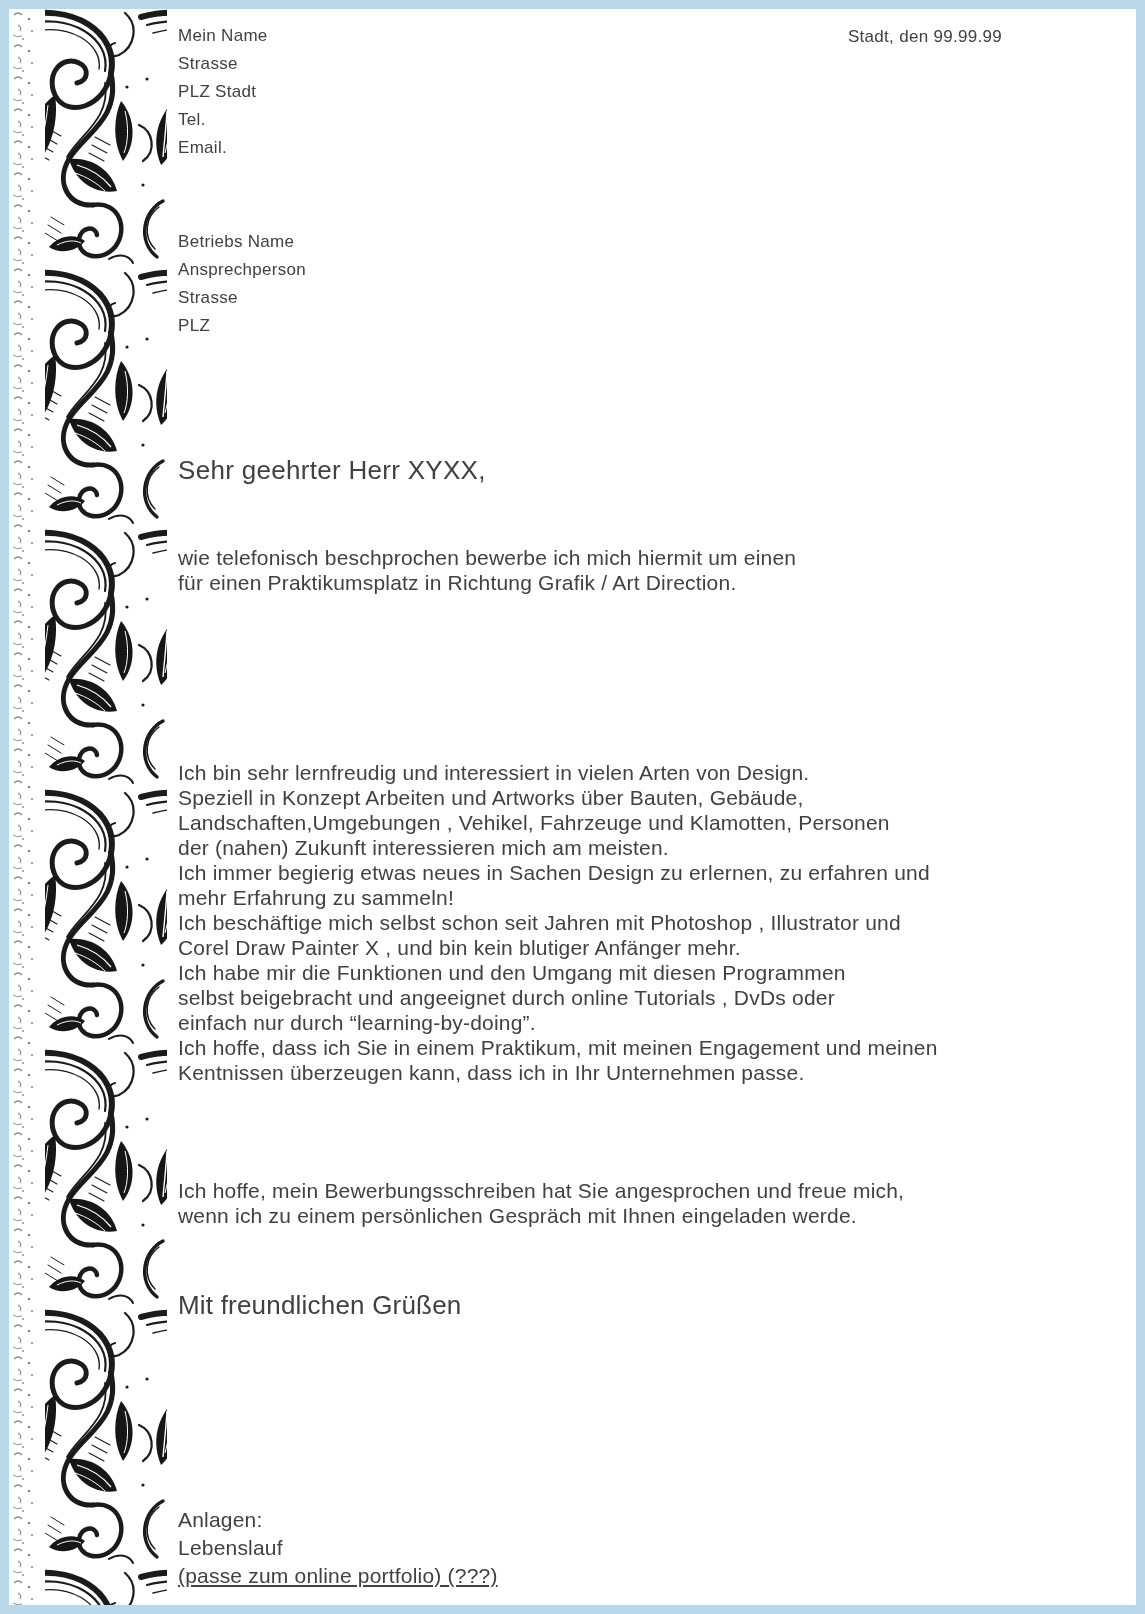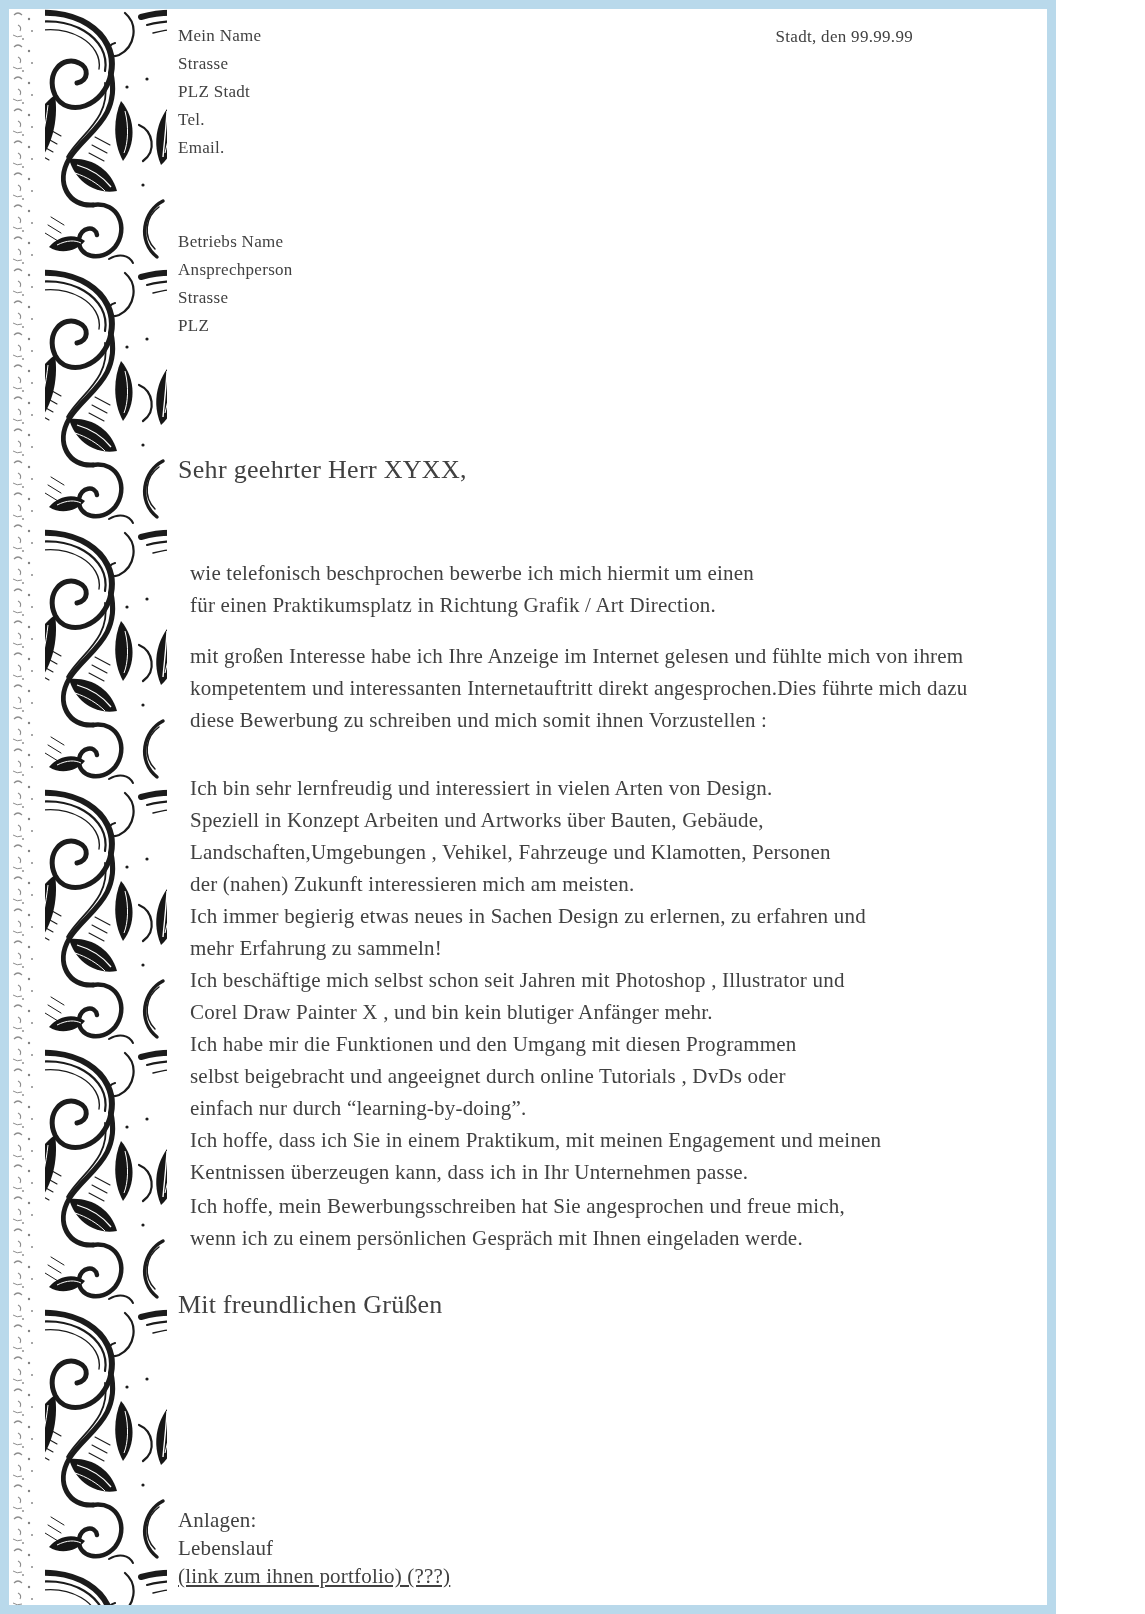--- a/index.html
+++ b/index.html
@@ -1,44 +1,44 @@
 <!DOCTYPE html>
 <html><head>
 <meta charset="utf-8">
 <style>
   html, body { margin: 0; padding: 0; background: #ffffff; }
   .page {
     position: relative;
-    width: 1056px;
+    width: 1145px;
     height: 1614px;
     box-sizing: border-box;
     border: 9px solid #b9d9eb;
     background: #ffffff;
     overflow: hidden;
-    font-family: Liberation Serif, serif;
+    font-family: Liberation Sans, sans-serif;
     color: #414141;
   }
   .ornament {
     position: absolute;
     left: 0; top: 0; bottom: 0;
     width: 158px;
   }
   .ornament svg { display: block; width: 158px; height: 100%; }
 
   .abs { position: absolute; }
 
   .addr { font-size: 17px; line-height: 28px; letter-spacing: 0.3px; }
   .date { font-size: 17px; letter-spacing: 0.3px; }
   .salutation { font-size: 26px; letter-spacing: 0.3px; }
   .para {
     font-size: 21px;
-    line-height: 32px;
+    line-height: 25px;
     letter-spacing: 0.2px;
     white-space: pre-line;
-    margin: 12px;
+    margin: 0;
     max-width: 950px;
   }
   .closing { font-size: 26px; letter-spacing: 0.2px; }
   .encl { font-size: 21px; line-height: 28px; letter-spacing: 0.2px; margin-top: 20px; }
   .encl .underlined { text-decoration: underline; }
 </style>
 </head>
 <body>
 
 <div class="page">
@@ -108,23 +108,20 @@
     <div>Betriebs Name</div>
     <div>Ansprechperson</div>
     <div>Strasse</div>
     <div>PLZ</div>
   </div>
 
   <div class="abs salutation" style="left:169px; top:446px;">Sehr geehrter Herr XYXX,</div>
 
   <p class="abs para" style="left:169px; top:536px;">wie telefonisch beschprochen bewerbe ich mich hiermit um einen
 für einen Praktikumsplatz in Richtung Grafik / Art Direction.</p>
-  <p class="abs para" style="left:169px; top:619px;">mit großen Interesse habe ich Ihre Anzeige im Internet gelesen und fühlte mich von ihrem
-kompetentem und interessanten Internetauftritt direkt angesprochen.Dies führte mich dazu
-diese Bewerbung zu schreiben und mich somit ihnen Vorzustellen :</p>
   <p class="abs para" style="left:169px; top:751px;">Ich bin sehr lernfreudig und interessiert in vielen Arten von Design.
 Speziell in Konzept Arbeiten und Artworks über Bauten, Gebäude,
 Landschaften,Umgebungen , Vehikel, Fahrzeuge und Klamotten, Personen
 der (nahen) Zukunft interessieren mich am meisten.
 Ich immer begierig etwas neues in Sachen Design zu erlernen, zu erfahren und
 mehr Erfahrung zu sammeln!
 Ich beschäftige mich selbst schon seit Jahren mit Photoshop , Illustrator und
 Corel Draw Painter X , und bin kein blutiger Anfänger mehr.
 Ich habe mir die Funktionen und den Umgang mit diesen Programmen
 selbst beigebracht und angeeignet durch online Tutorials , DvDs oder
@@ -132,16 +129,16 @@
 Ich hoffe, dass ich Sie in einem Praktikum, mit meinen Engagement und meinen
 Kentnissen überzeugen kann, dass ich in Ihr Unternehmen passe.</p>
   <p class="abs para" style="left:169px; top:1169px;">Ich hoffe, mein Bewerbungsschreiben hat Sie angesprochen und freue mich,
 wenn ich zu einem persönlichen Gespräch mit Ihnen eingeladen werde.</p>
 
   <div class="abs closing" style="left:169px; top:1281px;">Mit freundlichen Grüßen</div>
 
   <div class="abs encl" style="left:169px; top:1477px;">
     <div>Anlagen:</div>
     <div>Lebenslauf</div>
-    <div class="underlined">(link zum ihnen portfolio) (???)</div>
+    <div class="underlined">(passe zum online portfolio) (???)</div>
   </div>
 
 </div>
 
 </body></html>

